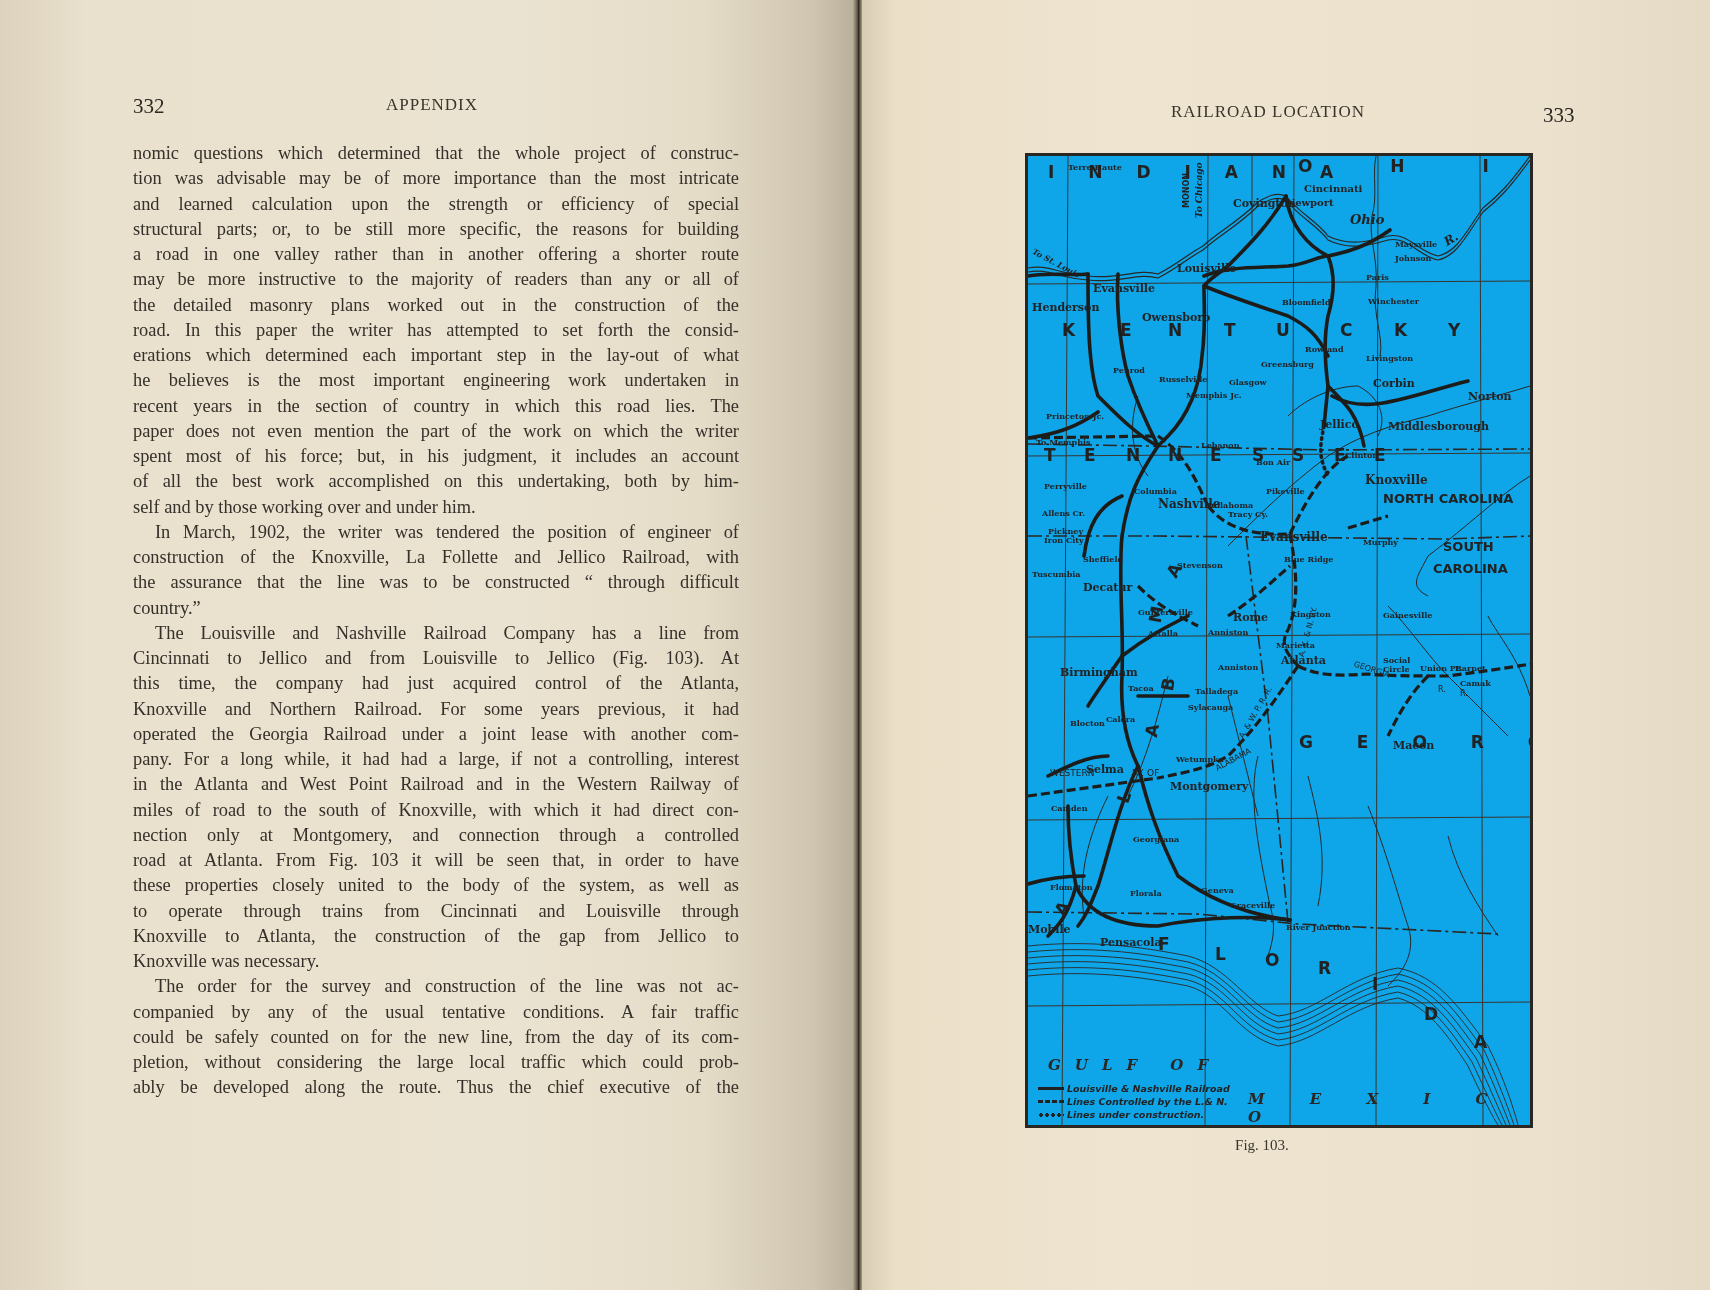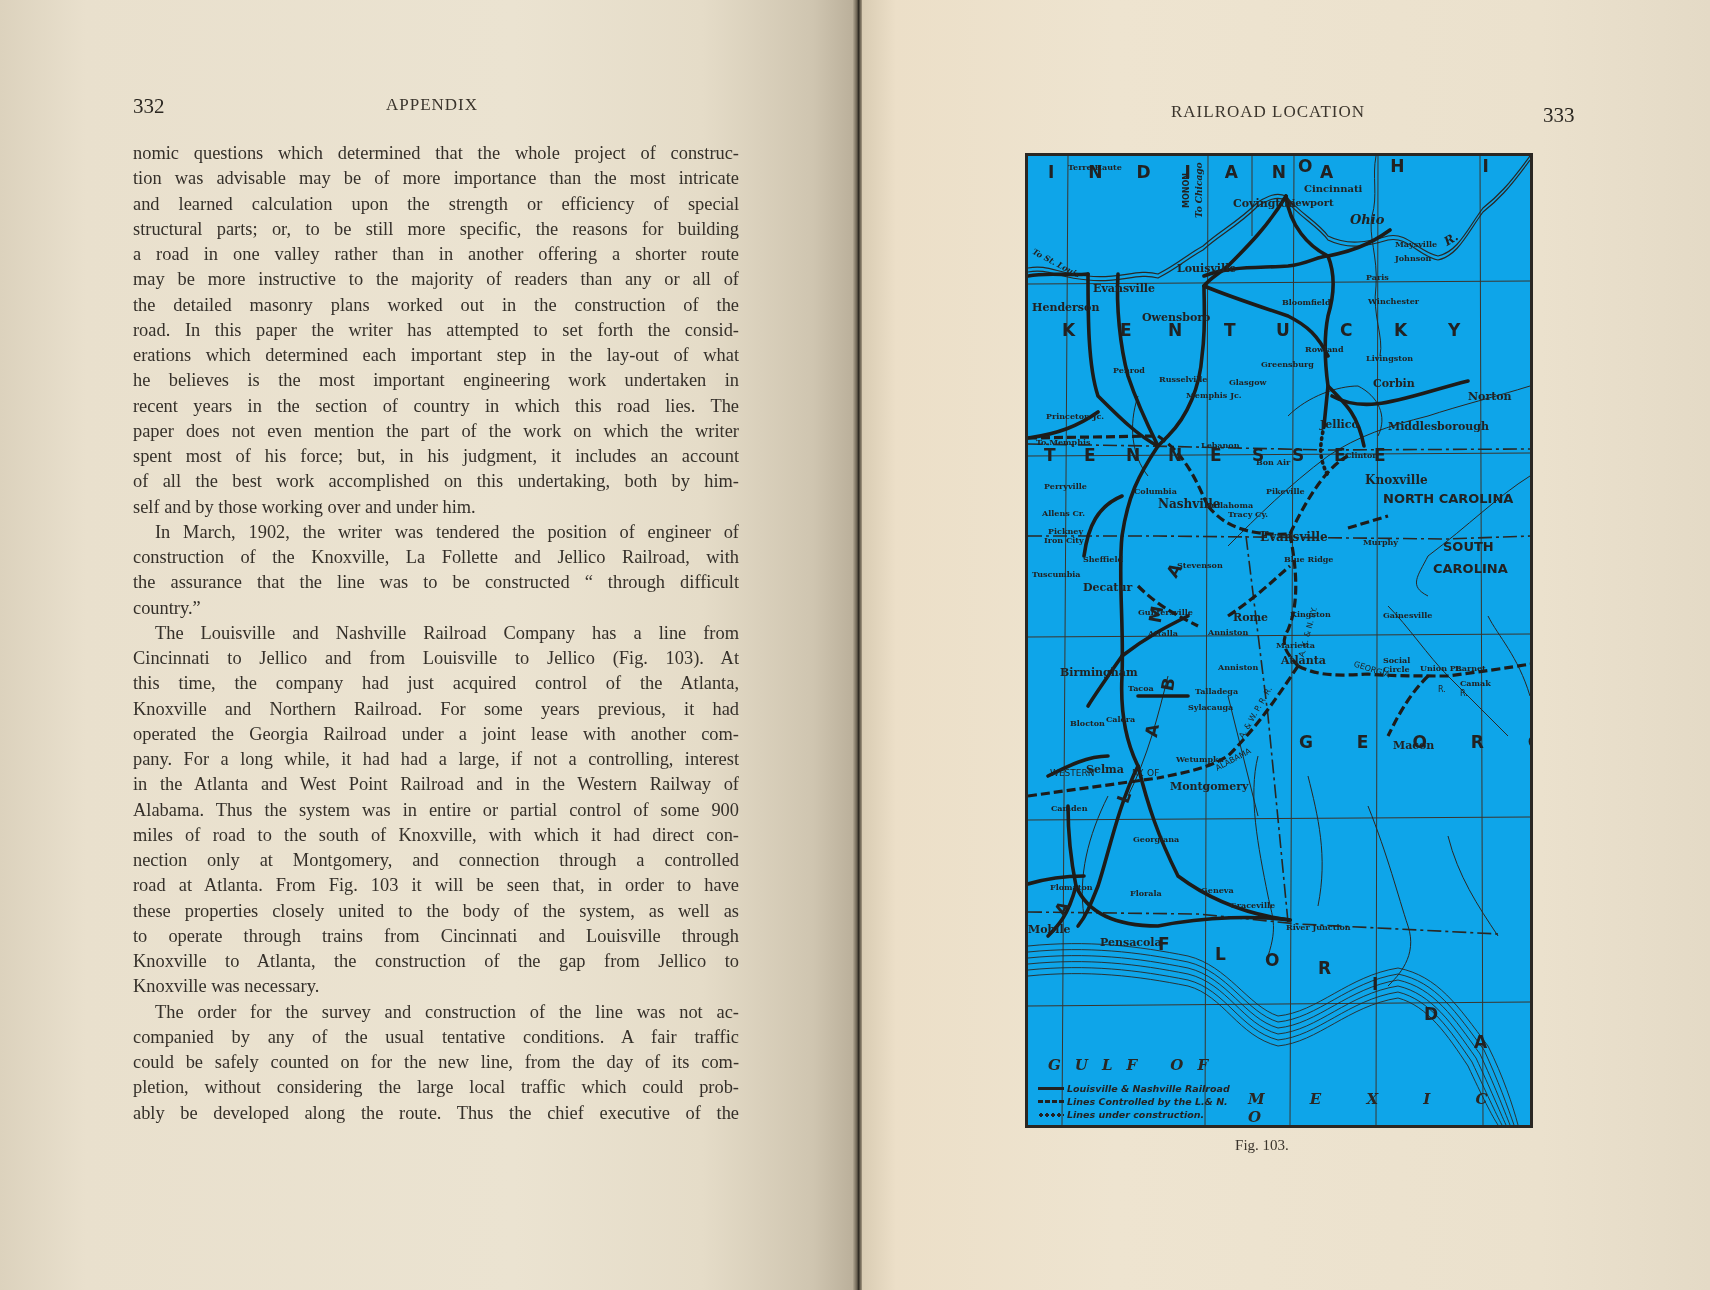--- a/index.html
+++ b/index.html
@@ -94,21 +94,20 @@
       <span class="line">construction of the Knoxville, La Follette and Jellico Railroad, with</span>
       <span class="line">the assurance that the line was to be constructed “ through difficult</span>
       <span class="line last">country.”</span>
       <span class="line" style="padding-left:22px;">The Louisville and Nashville Railroad Company has a line from</span>
       <span class="line">Cincinnati to Jellico and from Louisville to Jellico (Fig. 103).   At</span>
       <span class="line">this time, the company had just acquired control of the Atlanta,</span>
       <span class="line">Knoxville and Northern Railroad.  For some years previous, it had</span>
       <span class="line">operated the Georgia Railroad under a joint lease with another com-</span>
       <span class="line">pany.  For a long while, it had had a large, if not a controlling, interest</span>
       <span class="line">in the Atlanta and West Point Railroad and in the Western Railway of</span>
-      <span class="line">Alabama.  Thus the system was in entire or partial control of some 900</span>
       <span class="line">miles of road to the south of Knoxville, with which it had direct con-</span>
       <span class="line">nection only at Montgomery, and connection through a controlled</span>
       <span class="line">road at Atlanta.  From Fig. 103 it will be seen that, in order to have</span>
       <span class="line">these properties closely united to the body of the system, as well as</span>
       <span class="line">to operate through trains from Cincinnati and Louisville through</span>
       <span class="line">Knoxville to Atlanta, the construction of the gap from Jellico to</span>
       <span class="line last">Knoxville was necessary.</span>
       <span class="line" style="padding-left:22px;">The order for the survey and construction of the line was not ac-</span>
       <span class="line">companied by any of the usual tentative conditions.  A fair traffic</span>
       <span class="line">could be safely counted on for the new line, from the day of its com-</span>

